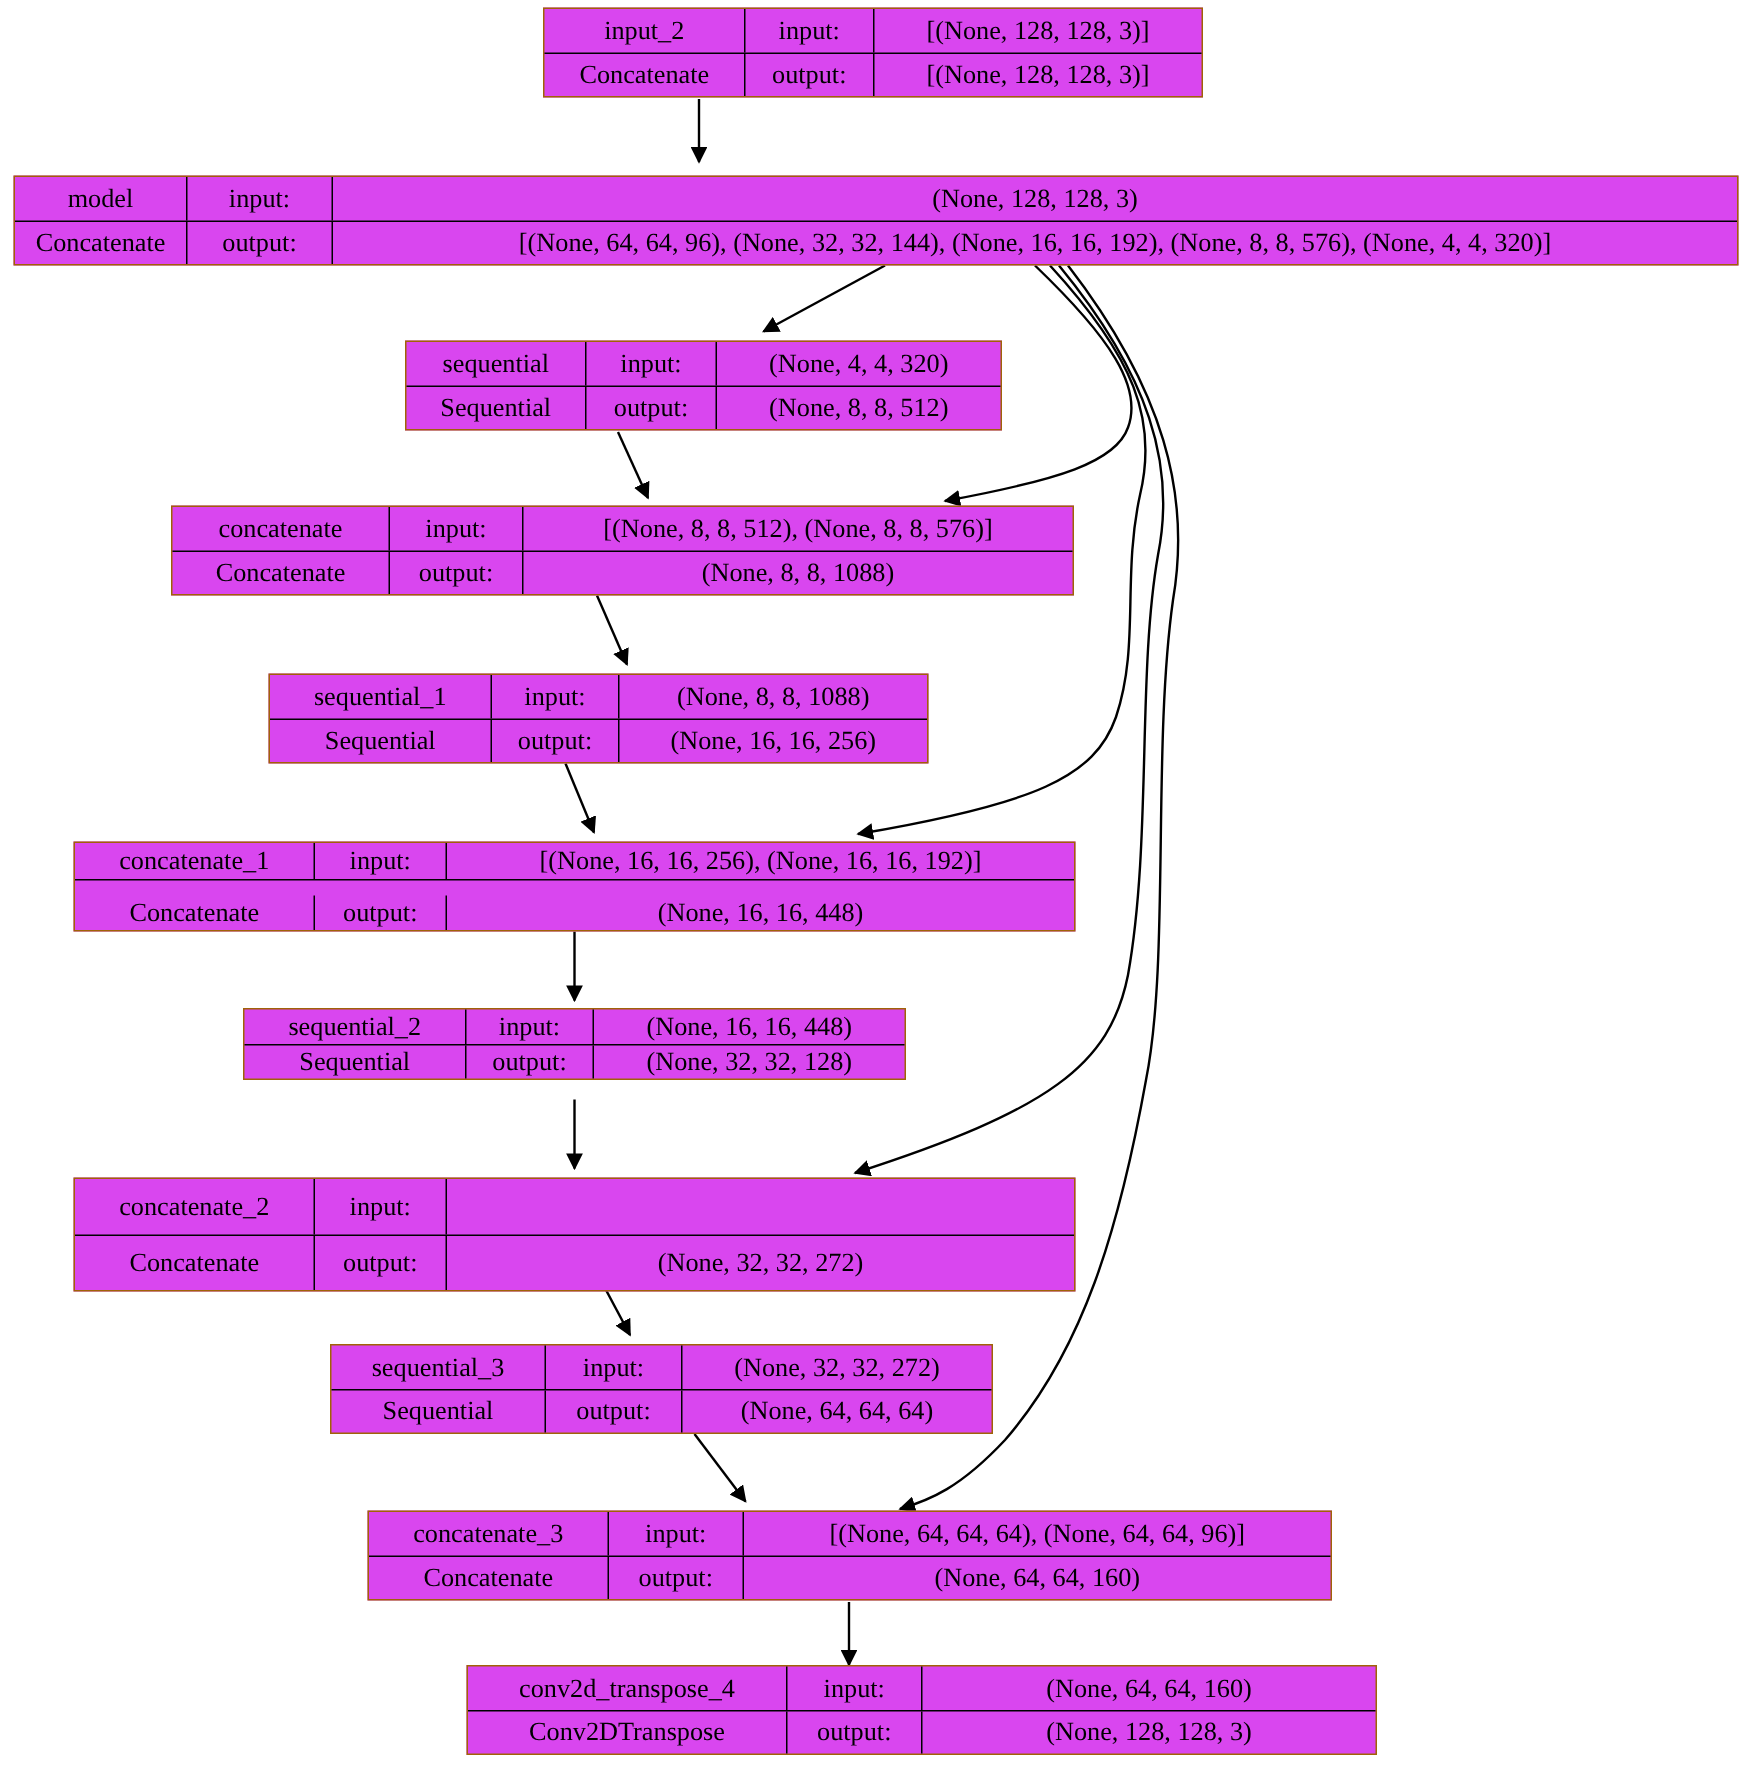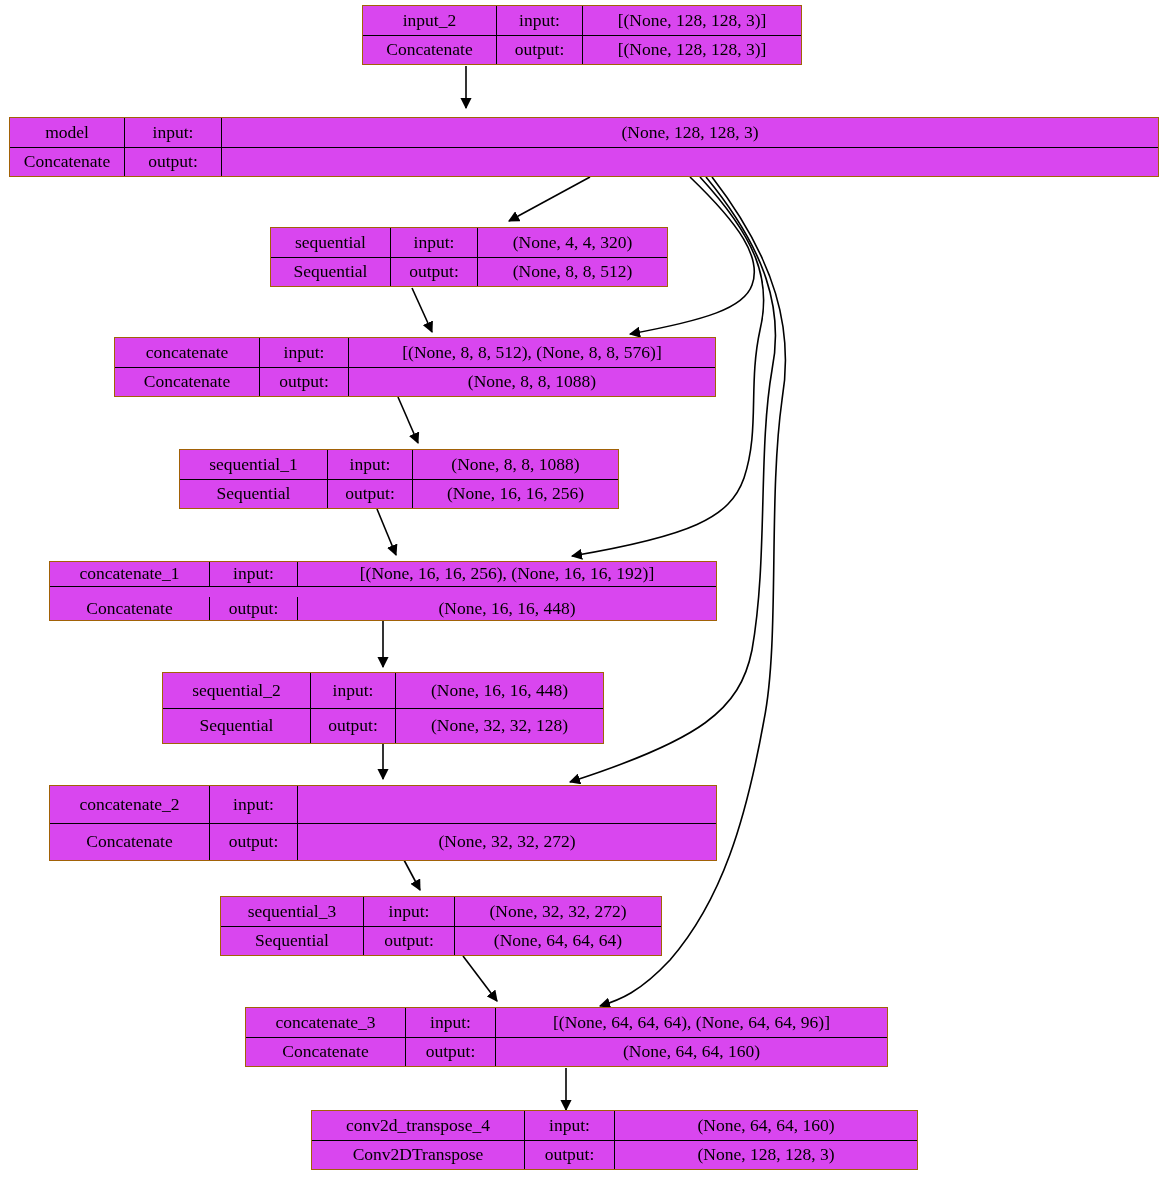--- a/index.html
+++ b/index.html
@@ -118,20 +118,21 @@
 
   <div class="node" style="left:9px; top:117px; width:1150px; height:60px;">
     <div class="node-row row-top">
       <div class="cell cell-name" style="width:115px;">model</div>
       <div class="cell cell-io" style="width:97px;">input:</div>
       <div class="cell cell-shape">(None, 128, 128, 3)</div>
     </div>
     <div class="node-row">
       <div class="cell cell-name" style="width:115px;">Concatenate</div>
       <div class="cell cell-io" style="width:97px;">output:</div>
+      <div class="cell cell-shape">[(None, 64, 64, 96), (None, 32, 32, 144), (None, 16, 16, 192), (None, 8, 8, 576), (None, 4, 4, 320)]</div>
     </div>
   </div>
 
   <div class="node" style="left:270px; top:227px; width:398px; height:60px;">
     <div class="node-row row-top">
       <div class="cell cell-name" style="width:120px;">sequential</div>
       <div class="cell cell-io" style="width:87px;">input:</div>
       <div class="cell cell-shape">(None, 4, 4, 320)</div>
     </div>
     <div class="node-row">
@@ -173,21 +174,21 @@
       <div class="cell cell-io" style="width:88px;">input:</div>
       <div class="cell cell-shape">[(None, 16, 16, 256), (None, 16, 16, 192)]</div>
     </div>
     <div class="node-row">
       <div class="cell cell-name" style="width:160px;">Concatenate</div>
       <div class="cell cell-io" style="width:88px;">output:</div>
       <div class="cell cell-shape">(None, 16, 16, 448)</div>
     </div>
   </div>
 
-  <div class="node" style="left:162px; top:672px; width:442px; height:72px;">
+  <div class="node" style="left:162px; top:672px; width:442px; height:48px;">
     <div class="node-row row-top">
       <div class="cell cell-name" style="width:148px;">sequential_2</div>
       <div class="cell cell-io" style="width:85px;">input:</div>
       <div class="cell cell-shape">(None, 16, 16, 448)</div>
     </div>
     <div class="node-row">
       <div class="cell cell-name" style="width:148px;">Sequential</div>
       <div class="cell cell-io" style="width:85px;">output:</div>
       <div class="cell cell-shape">(None, 32, 32, 128)</div>
     </div>

